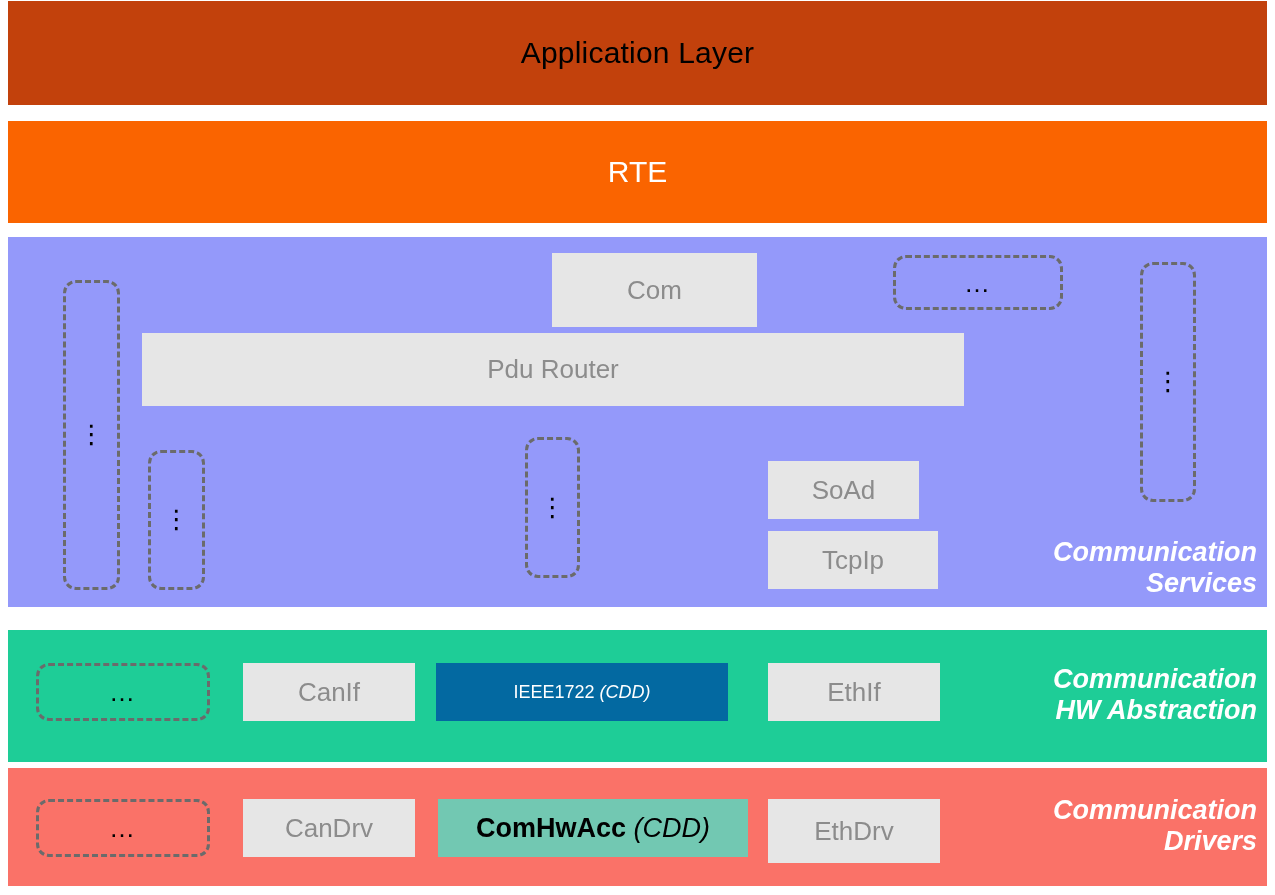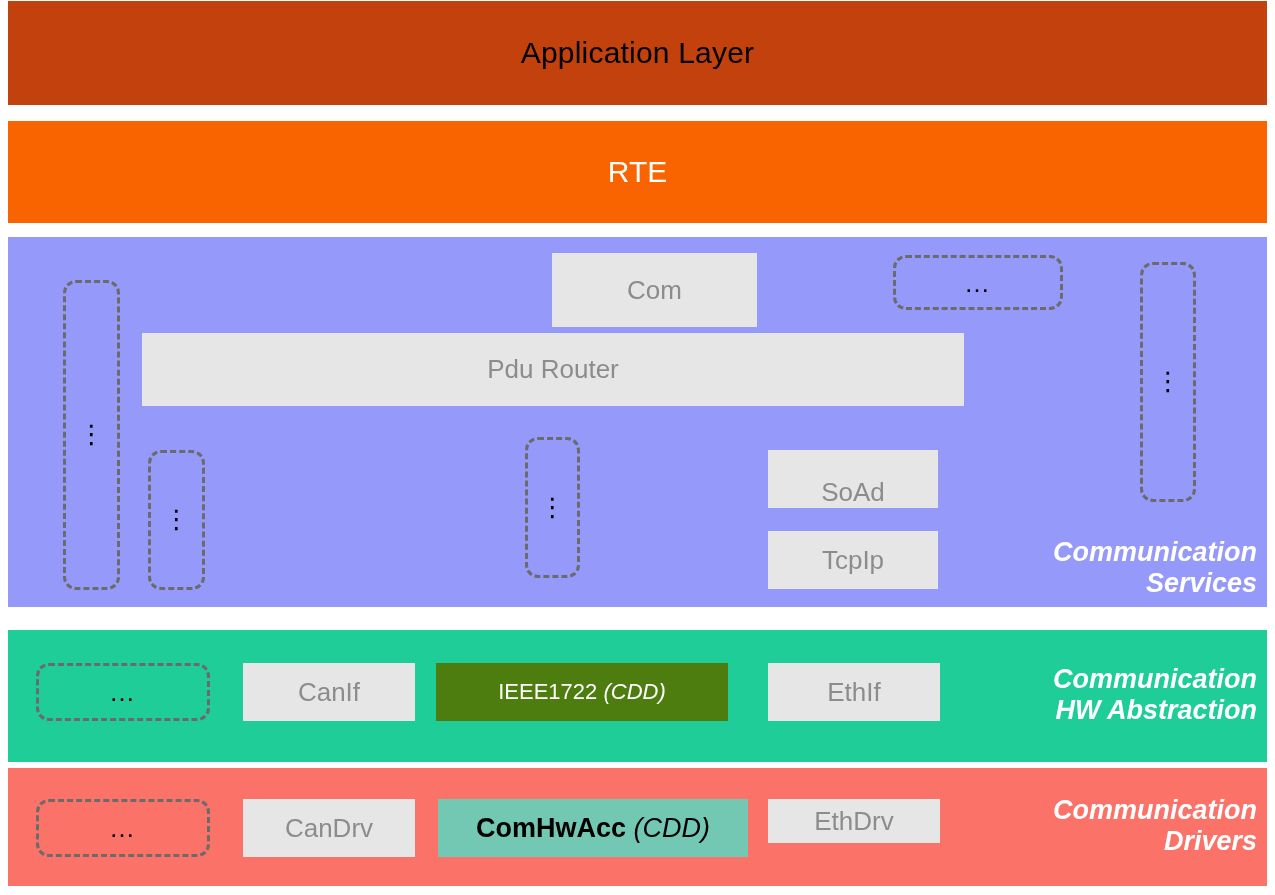--- a/index.html
+++ b/index.html
@@ -36,22 +36,22 @@
   .mod{position:absolute;background:#e6e6e6;display:flex;align-items:center;
        justify-content:center;color:#8c8c8c;font-size:26px;box-sizing:border-box;}
 
   
   .dashed{position:absolute;border:3px dashed #6b6b6b;border-radius:13px;
           display:flex;align-items:center;justify-content:center;box-sizing:border-box;}
   .dots-v{color:#000;font-size:26px;line-height:0.9;letter-spacing:0;}
   .dots-h{color:#000;font-size:26px;letter-spacing:2px;line-height:1;}
 
   
-  .cdd-if{position:absolute;background:#4d7c0f;display:flex;align-items:center;
-          justify-content:center;color:#ffffff;font-size:22px;box-sizing:border-box;}
+  .cdd-if{position:absolute;background:#0369a1;display:flex;align-items:center;
+          justify-content:center;color:#ffffff;font-size:18px;box-sizing:border-box;}
   .cdd-drv{position:absolute;background:#72c8b2;display:flex;align-items:center;
            justify-content:center;color:#000000;font-size:27px;font-weight:700;
            box-sizing:border-box;}
   .ital{font-style:italic;font-weight:400;}
   .cdd-drv .ital{font-weight:400;}
   .lbl{white-space:nowrap;}
 </style>
 </head>
 <body>
 
@@ -86,21 +86,21 @@
   </div>
 
   <div class="mod" style="left:544px;top:16px;width:205px;height:74px;">
     <span class="lbl">Com</span>
   </div>
 
   <div class="mod" style="left:134px;top:96px;width:822px;height:73px;">
     <span class="lbl">Pdu Router</span>
   </div>
 
-  <div class="mod" style="left:760px;top:213px;width:170px;height:58px;align-items:flex-end;">
+  <div class="mod" style="left:760px;top:224px;width:151px;height:58px;">
     <span class="lbl">SoAd</span>
   </div>
 
   <div class="mod" style="left:760px;top:294px;width:170px;height:58px;">
     <span class="lbl">TcpIp</span>
   </div>
 
   <div class="layer-caption" style="bottom:8px;">Communication
 Services</div>
 </div>
@@ -138,19 +138,19 @@
   <div class="mod" style="left:235px;top:31px;width:172px;height:58px;">
     <span class="lbl">CanDrv</span>
   </div>
 
   <div class="cdd-drv" style="left:430px;top:31px;width:310px;height:58px;align-items:center;">
     <span class="lbl">ComHwAcc</span>
     <span>&nbsp;</span>
     <span class="lbl ital">(CDD)</span>
   </div>
 
-  <div class="mod" style="left:760px;top:31px;width:172px;height:44px;">
+  <div class="mod" style="left:760px;top:31px;width:172px;height:64px;">
     <span class="lbl">EthDrv</span>
   </div>
 
   <div class="layer-caption" style="top:27px;">Communication
 Drivers</div>
 </div>
 
 </body></html>

